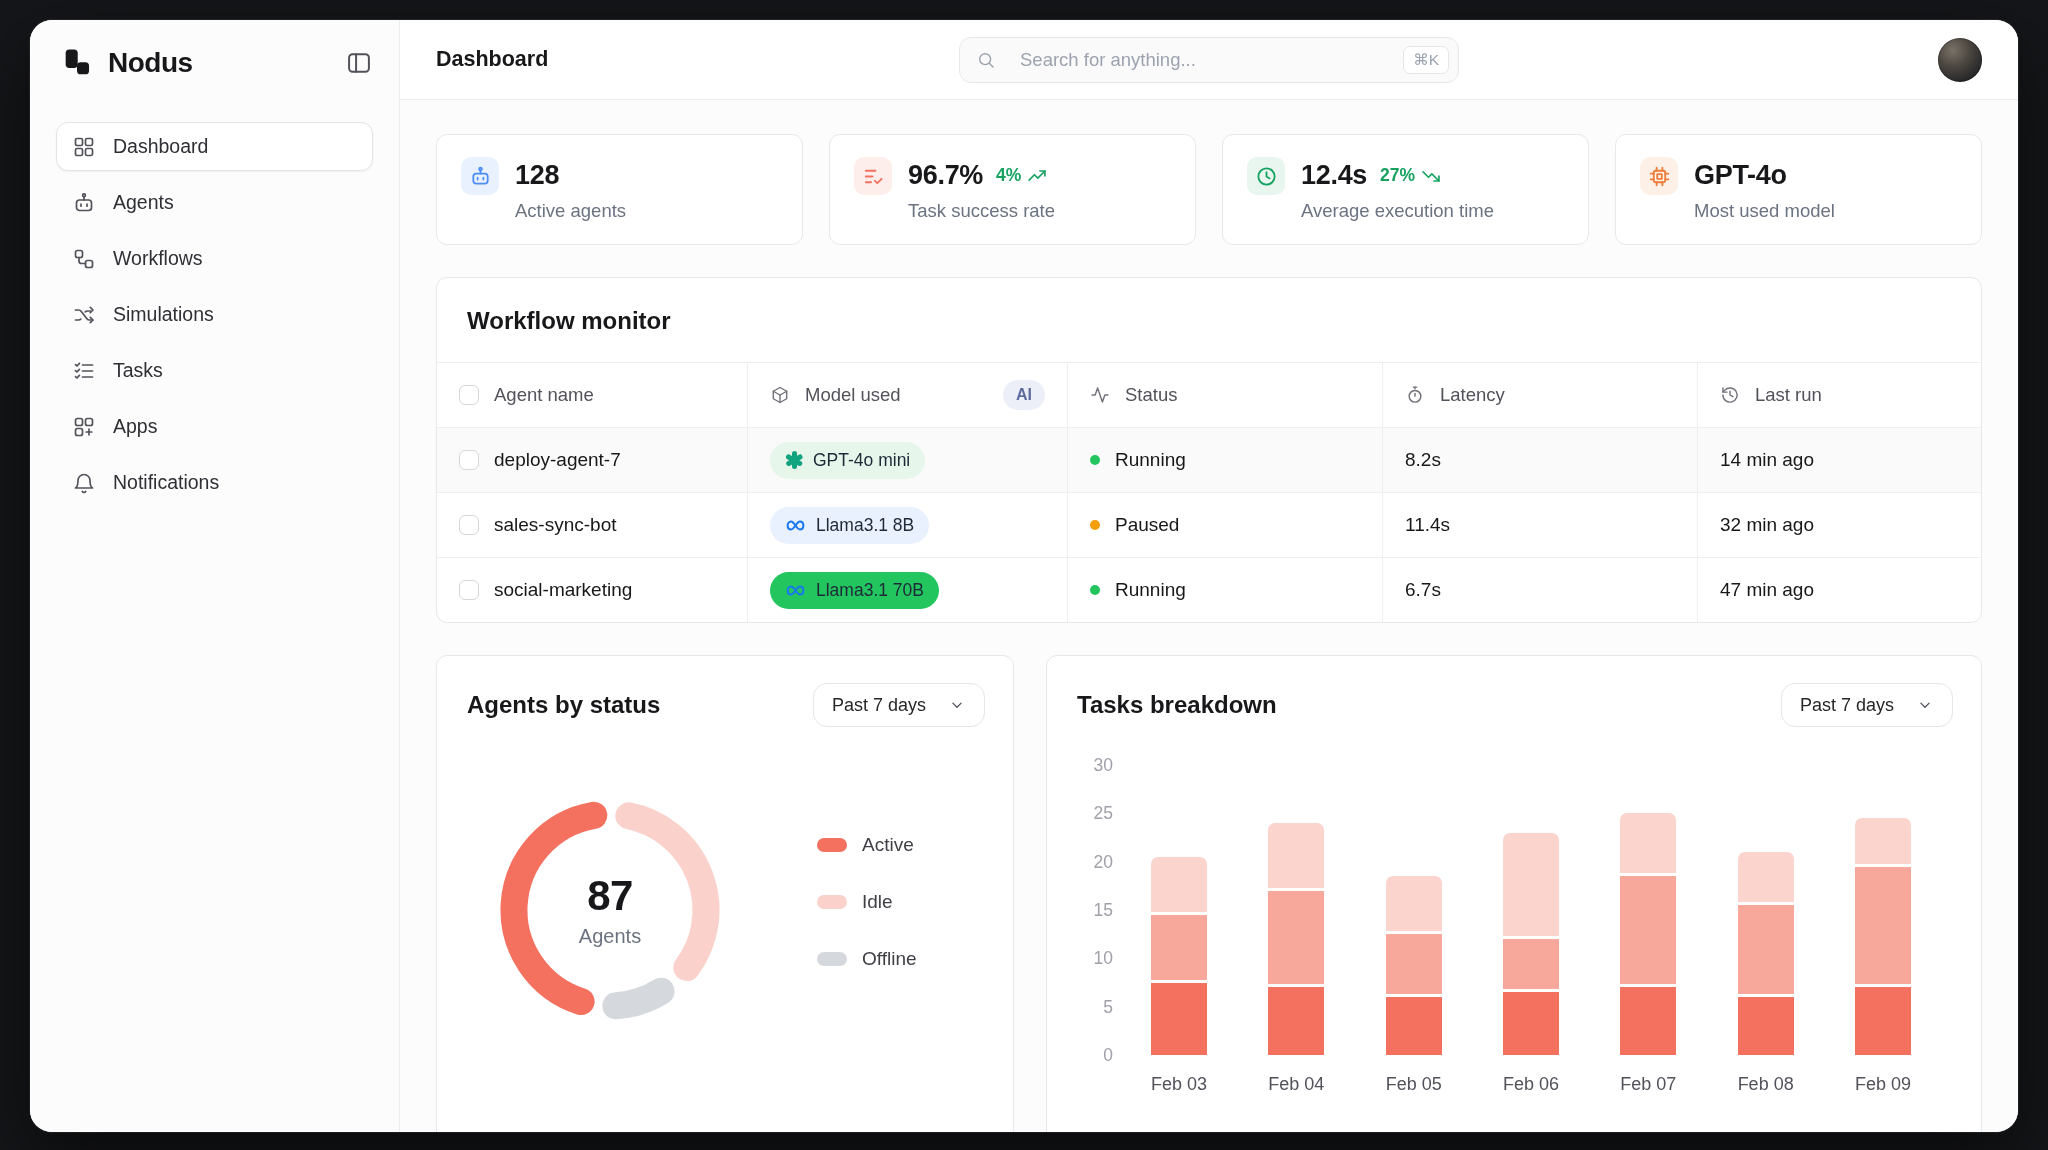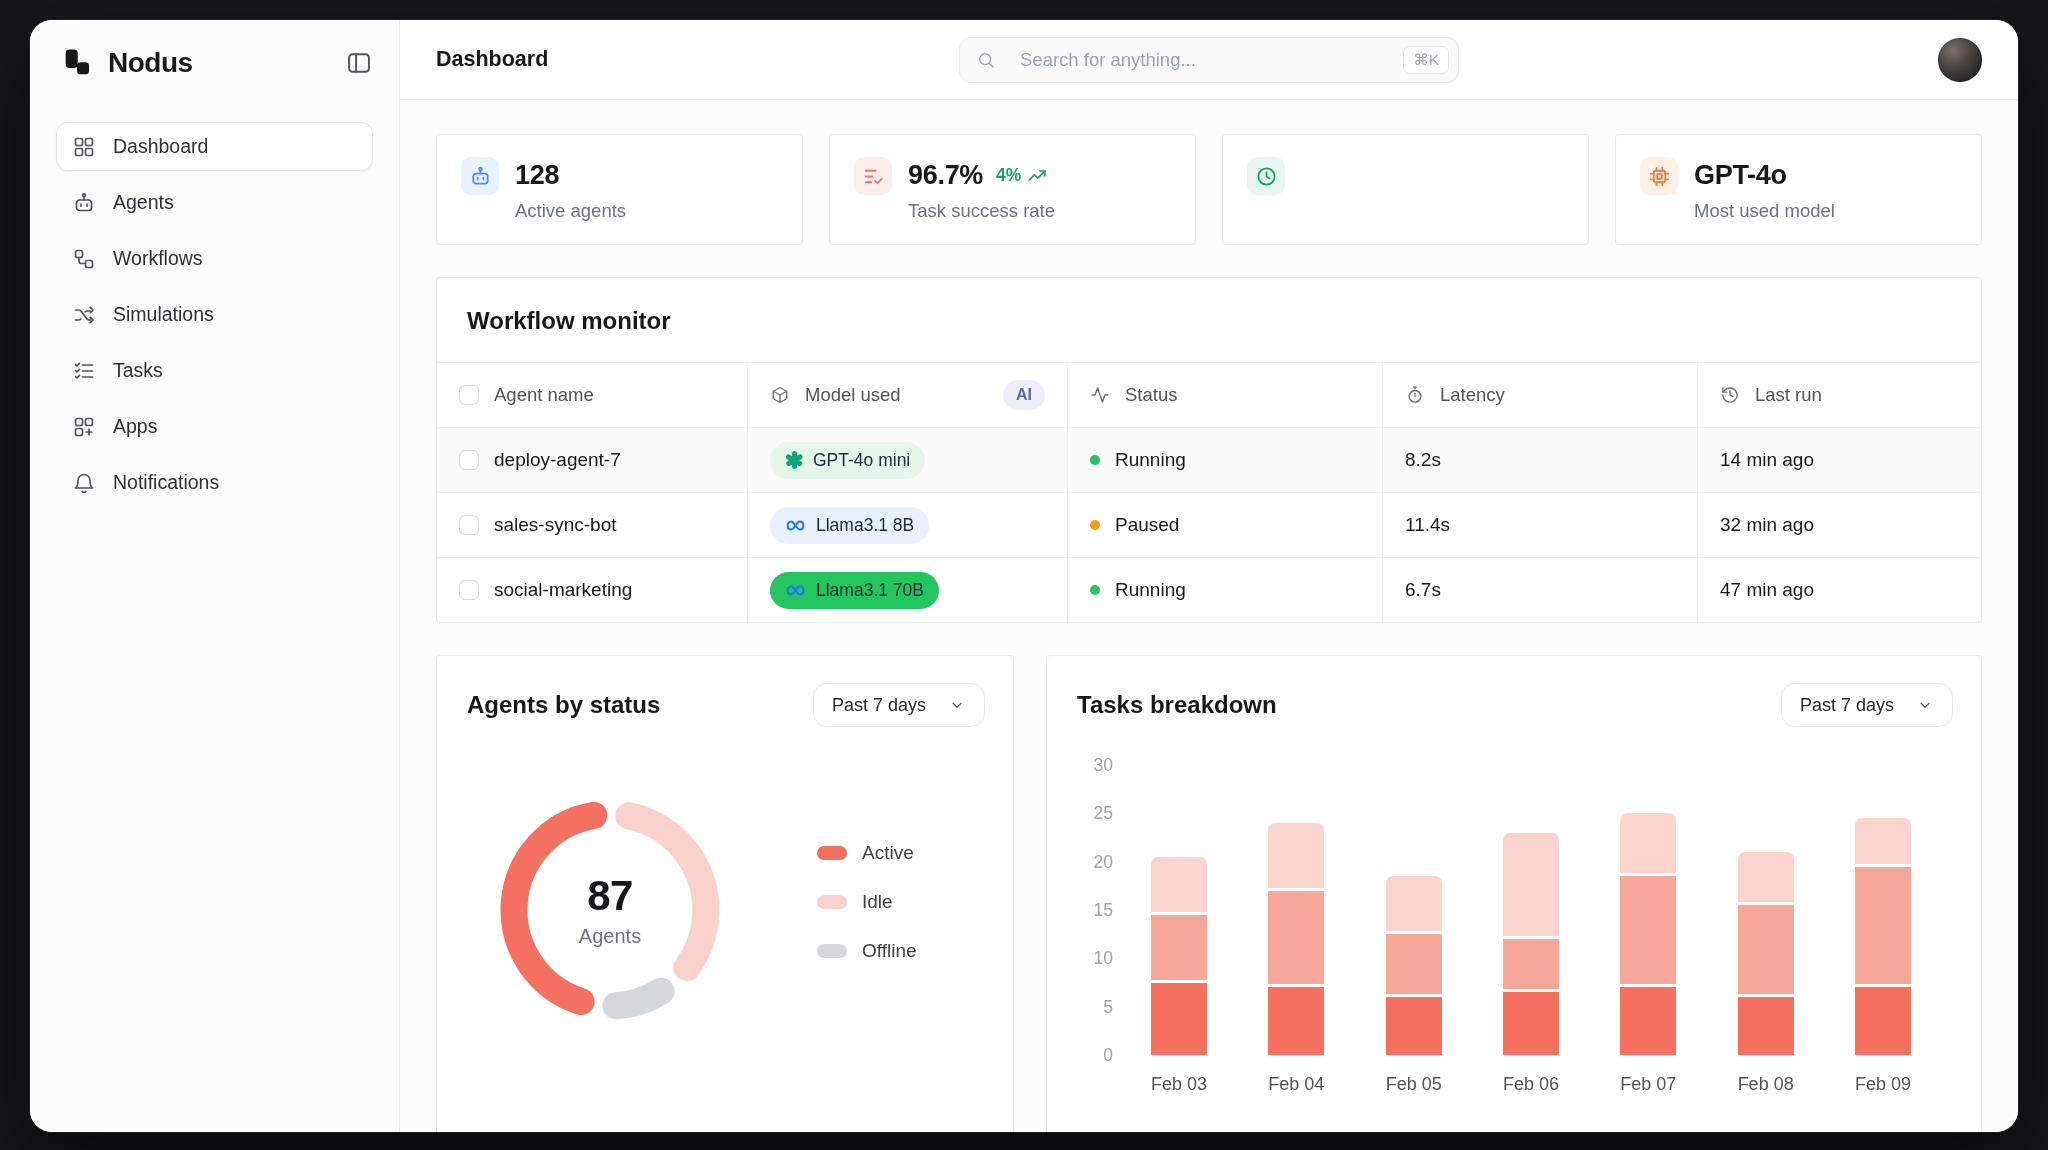--- a/index.html
+++ b/index.html
@@ -43,21 +43,21 @@
   .search svg { width:20px; height:20px; color:#9ca3af; flex:none; }
   .search input { flex:1; min-width:0; border:none; outline:none; background:transparent; font-size:18.5px; color:#374151; font-family:inherit; }
   .search input::placeholder { color:#9ca3af; }
   .kbd { border:1px solid #e6e6e9; background:#fff; border-radius:7px; padding:4px 9px; font-size:15.5px; color:#9ca3af; }
   .avatar { margin-left:auto; width:44px; height:44px; border-radius:50%; cursor:pointer;
     background:radial-gradient(circle at 34% 28%, #7a7268 0%, #4a453f 40%, #1d1f23 85%);
     box-shadow:inset 0 0 0 1px rgba(0,0,0,.25); }
 
   
   .content { flex:1; background:#fcfcfd; padding:34px 36px 0; overflow:hidden; display:flex; flex-direction:column; gap:32px; }
-  .card { background:#fff; border:1px solid #e7e8ec; border-radius:4px; }
+  .card { background:#fff; border:1px solid #e7e8ec; border-radius:11px; }
 
   
   .stats { display:grid; grid-template-columns:repeat(4,1fr); gap:26px; flex:none; }
   .stat-card { display:flex; gap:16px; padding:22px 24px; min-height:106px; }
   .stat-icon { width:38px; height:38px; border-radius:10px; flex:none; display:flex; align-items:center; justify-content:center; }
   .stat-icon svg { width:23px; height:23px; }
   .stat-value-row { display:flex; align-items:center; gap:13px; margin-top:3px; }
   .stat-value { font-size:27px; font-weight:700; letter-spacing:-.3px; }
   .stat-delta { display:flex; align-items:center; gap:6px; font-size:17.5px; font-weight:600; }
   .stat-delta svg { width:20px; height:20px; }
@@ -89,21 +89,21 @@
   .range-pill { display:flex; align-items:center; gap:22px; height:44px; padding:0 18px; border:1px solid #e5e6ea;
     border-radius:14px; background:#fff; font-size:18px; color:#27272a; cursor:pointer; }
   .range-pill svg { width:18px; height:18px; color:#52525b; }
 
   
   .agents-body { display:flex; align-items:center; gap:92px; padding:48px 30px 30px 58px; }
   .donut-wrap { position:relative; width:230px; height:230px; flex:none; }
   .donut-center { position:absolute; inset:0; display:flex; flex-direction:column; align-items:center; justify-content:center; text-align:center; }
   .donut-center-value { font-size:42px; font-weight:700; letter-spacing:-.5px; }
   .donut-center-label { font-size:20px; color:#6b7280; margin-top:5px; }
-  .legend { display:flex; flex-direction:column; gap:27px; transform:translateY(-8px); }
+  .legend { display:flex; flex-direction:column; gap:35px; transform:translateY(-8px); }
   .legend-item { display:flex; align-items:center; gap:15px; }
   .legend-swatch { width:30px; height:14px; border-radius:7px; flex:none; }
   .legend-label { font-size:19px; color:#3f3f46; }
 
   
   .tasks-chart { display:flex; padding:18px 44px 0 28px; }
   .yaxis { width:50px; flex:none; position:relative; height:290px; }
   .ytick { position:absolute; right:12px; font-size:17.5px; color:#a1a1aa; line-height:22px; }
   .plot { flex:1; display:flex; justify-content:space-between; padding:0 26px; }
   .bar-col { display:flex; flex-direction:column; align-items:center; width:56px; }
@@ -257,20 +257,33 @@
           </div>
         </div>
 
         <div class="card stat-card">
           <span class="stat-icon" style="background: rgb(232, 246, 239); color: rgb(23, 162, 98);">
             <svg viewBox="0 0 24 24" class="icon-stroke" style="stroke-width:1.9">
                 <circle cx="12" cy="12" r="8.5"></circle>
                 <path d="M12 7.5V12l3.2 2"></path>
               </svg>
           </span>
+          <div>
+            <div class="stat-value-row">
+              <span class="stat-value">12.4s</span>
+              <span class="stat-delta" style="color: rgb(23, 162, 98);">
+                <span>27%</span>
+                <svg viewBox="0 0 24 24" class="icon-stroke" style="stroke-width:2">
+                    <path d="M2.5 7 9 13.5l4-4L21.5 18"></path>
+                    <path d="M15.5 18h6v-6"></path>
+                  </svg>
+              </span>
+            </div>
+            <div class="stat-label">Average execution time</div>
+          </div>
         </div>
 
         <div class="card stat-card">
           <span class="stat-icon" style="background: rgb(253, 241, 231); color: rgb(239, 125, 59);">
             <svg viewBox="0 0 24 24" class="icon-stroke" style="stroke-width:1.9">
                 <rect x="6" y="6" width="12" height="12" rx="2"></rect>
                 <rect x="9.6" y="9.6" width="4.8" height="4.8"></rect>
                 <path d="M9 2.8v3.2M15 2.8v3.2M9 18v3.2M15 18v3.2M2.8 9H6M2.8 15H6M18 9h3.2M18 15h3.2"></path>
               </svg>
           </span>

